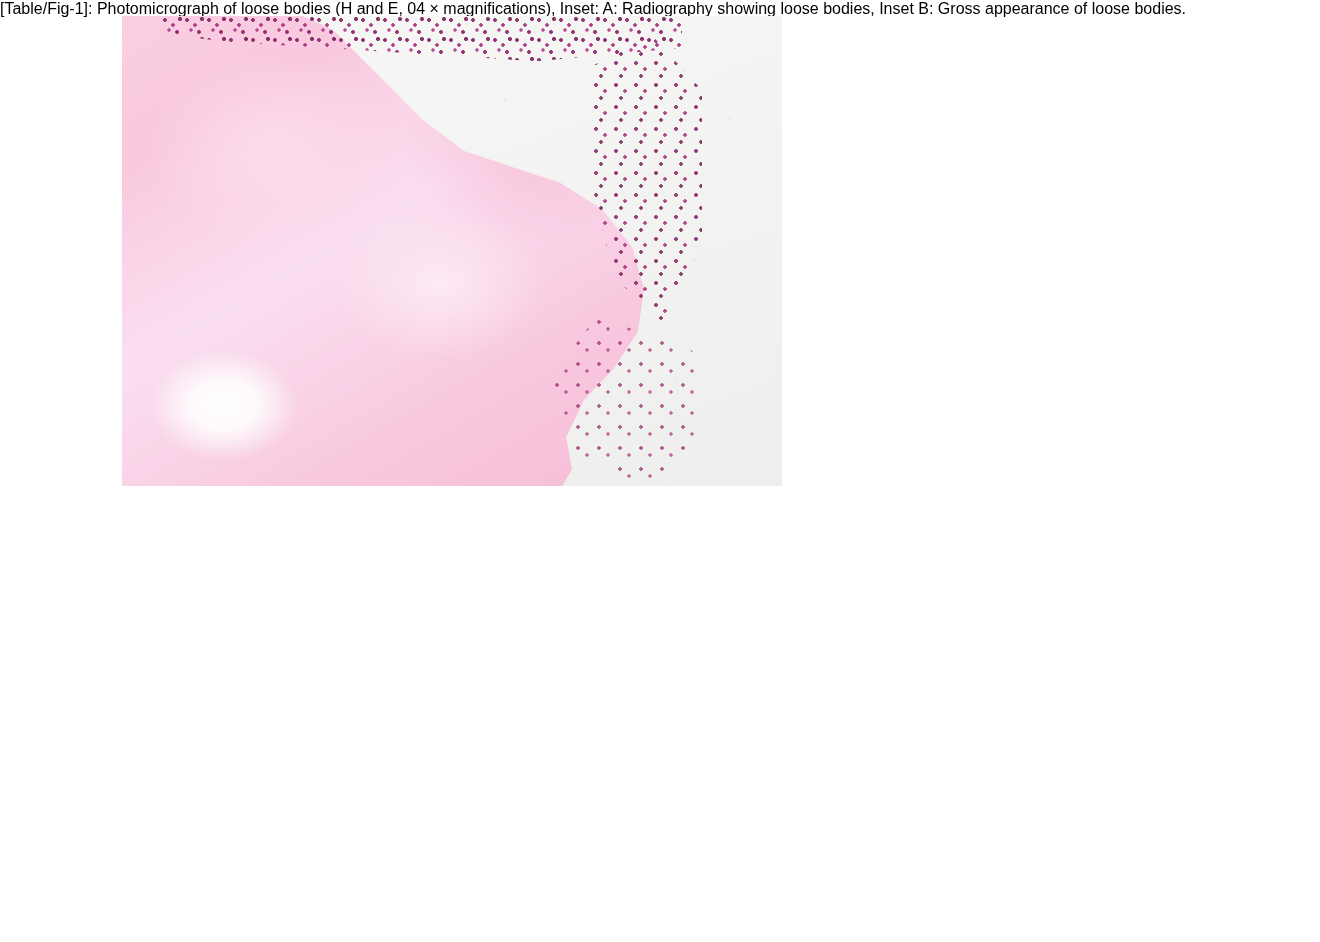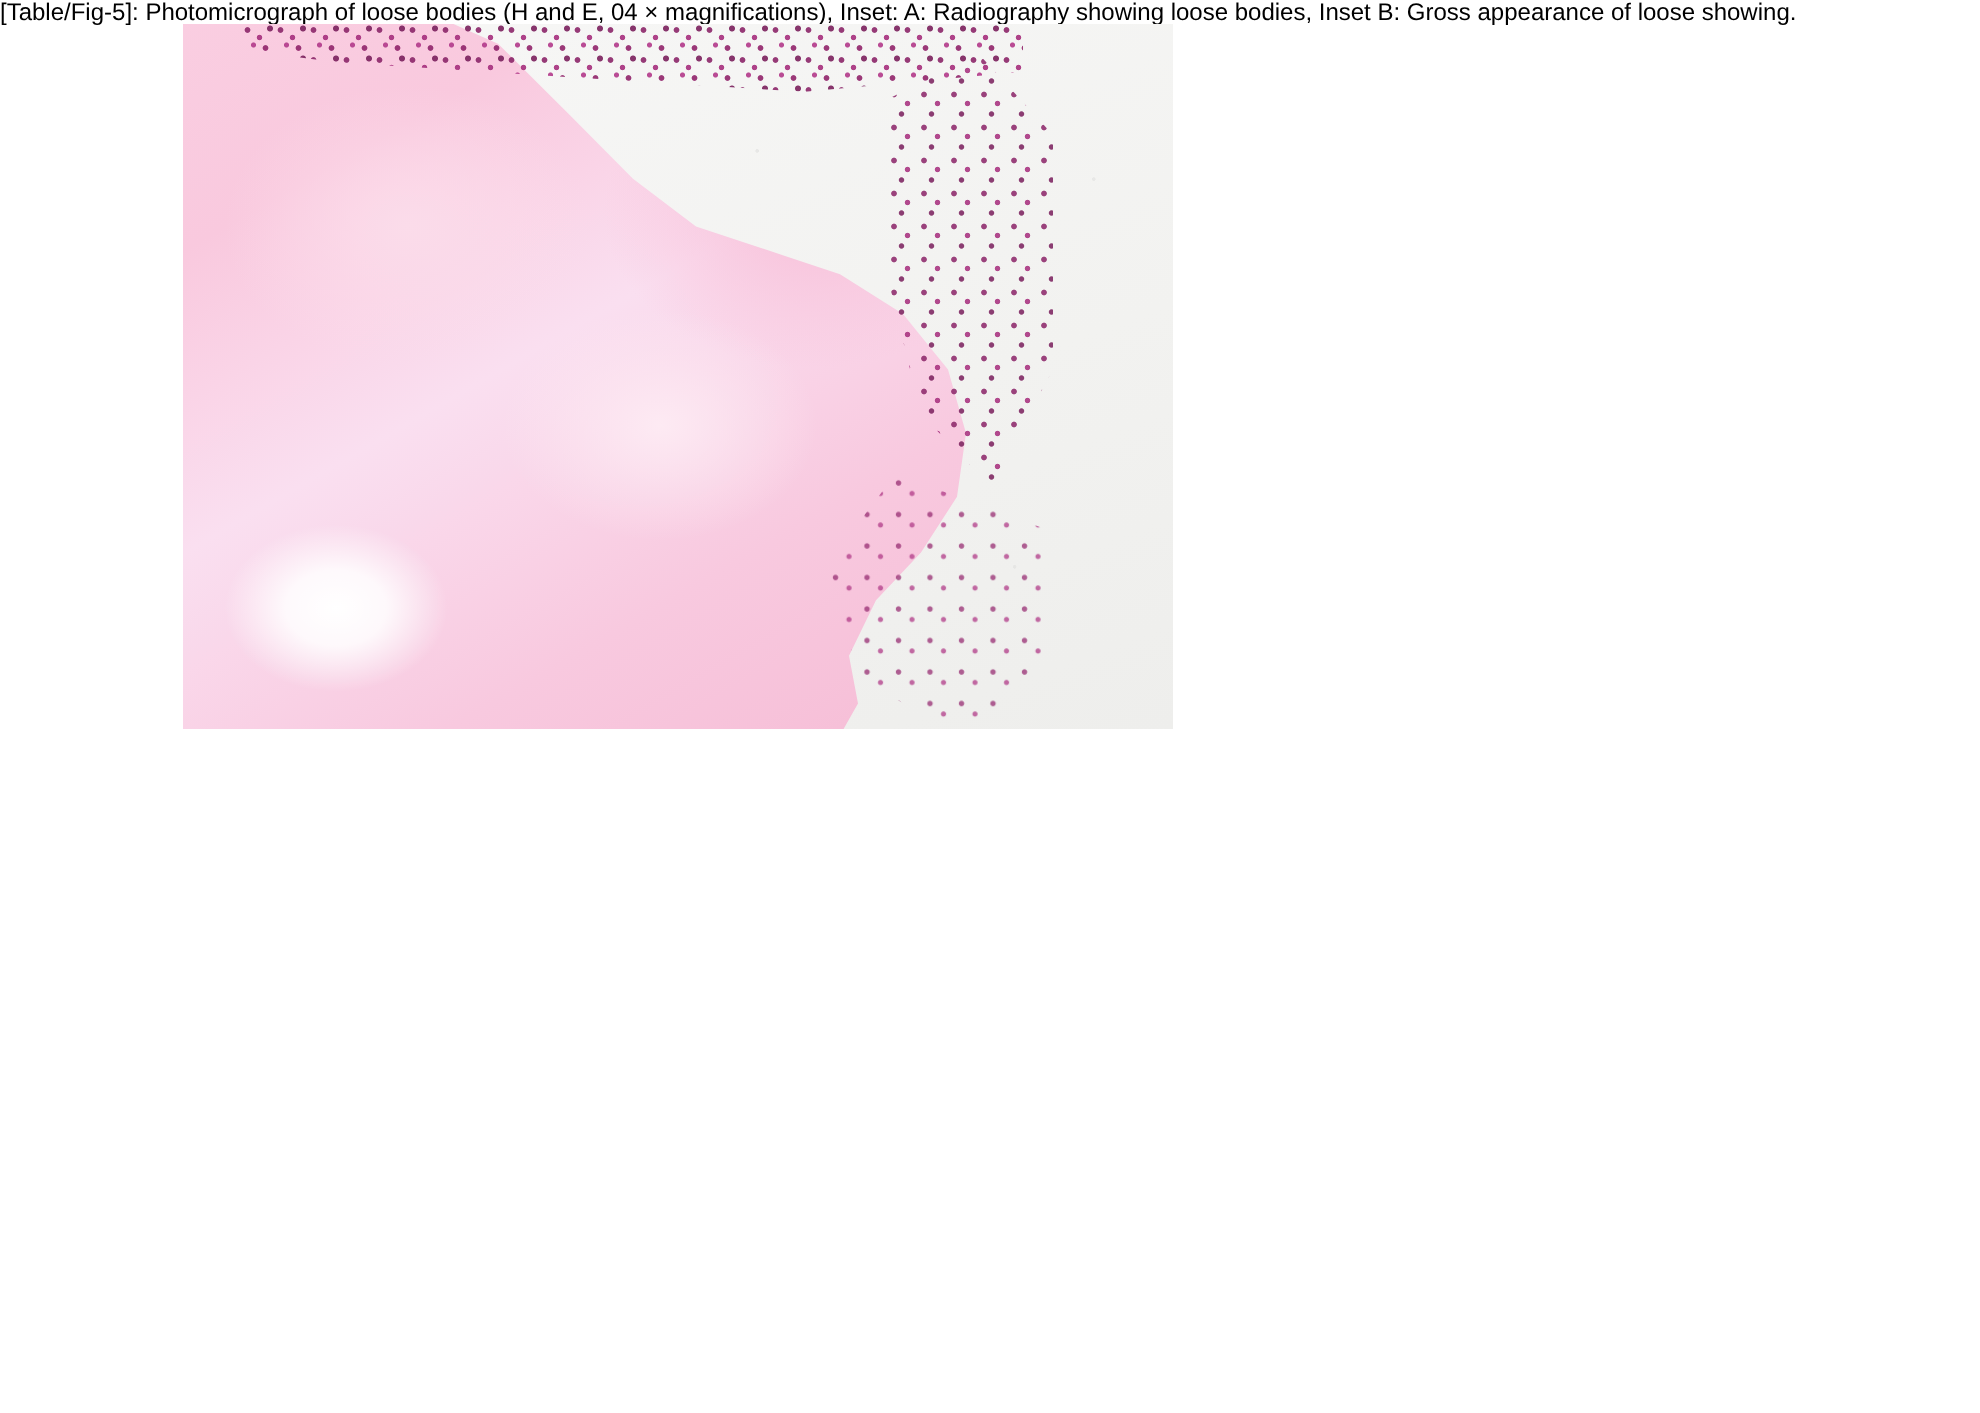--- a/index.html
+++ b/index.html
@@ -402,16 +402,16 @@
         <div id="blade"></div>
         <div id="blade-slot"></div>
 
       </div>
 
     </div>
   </div>
 </div>
 
 <div id="caption">
-  <span class="cap-line">[Table/Fig-5]: Photomicrograph of loose bodies (H and E, 04 × magnifications),</span>
+  <span class="cap-line">[Table/Fig-1]: Photomicrograph of loose bodies (H and E, 04 × magnifications),</span>
   <span class="cap-line">Inset: A: Radiography showing loose bodies, Inset B: Gross</span>
-  <span class="cap-line">appearance of loose showing.</span>
+  <span class="cap-line">appearance of loose bodies.</span>
 </div>
 
 </body></html>

